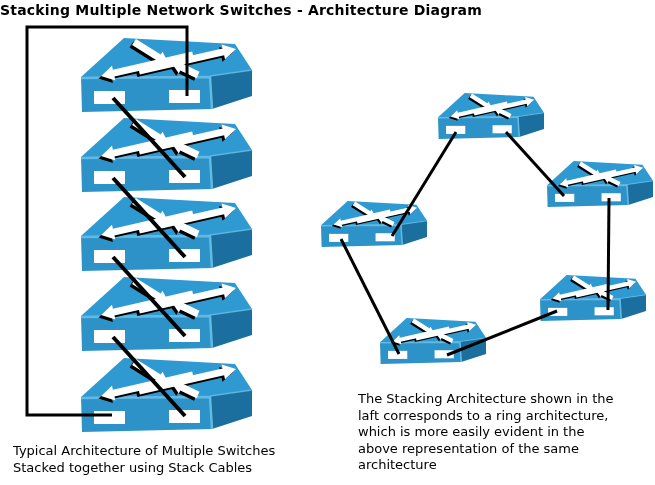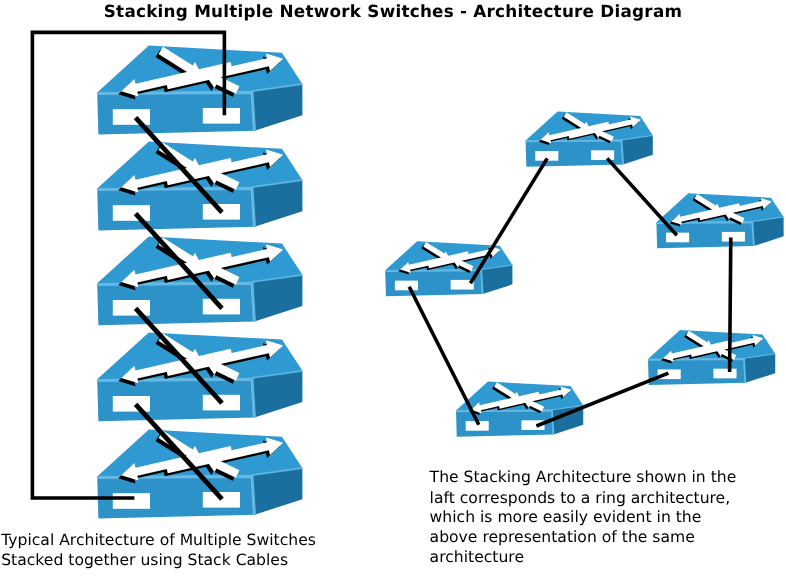--- a/index.html
+++ b/index.html
@@ -20,38 +20,38 @@
     position: absolute;
     left: 0;
     top: 0;
     z-index: 1;
   }
   .title {
     position: absolute;
     left: 0;
     right: 0;
     top: 2px;
-    text-align: center;
     font-size: 14px;
     font-weight: bold;
     letter-spacing: 0.2px;
     z-index: 2;
     white-space: nowrap;
   }
   .caption {
     position: absolute;
     font-size: 13px;
     line-height: 16.5px;
     white-space: pre-line;
     z-index: 2;
   }
   #left-caption {
     left: 1px;
     top: 443px;
     width: 320px;
+    padding-left: 12px;
   }
   #right-caption {
     left: 358px;
     top: 391px;
     width: 300px;
   }
   
   .face-top   { fill: var(--c-top,   #2f9ad2); }
   .face-front { fill: var(--c-front, #2c92c7); }
   .face-side  { fill: var(--c-side,  #1a6f9e); }

